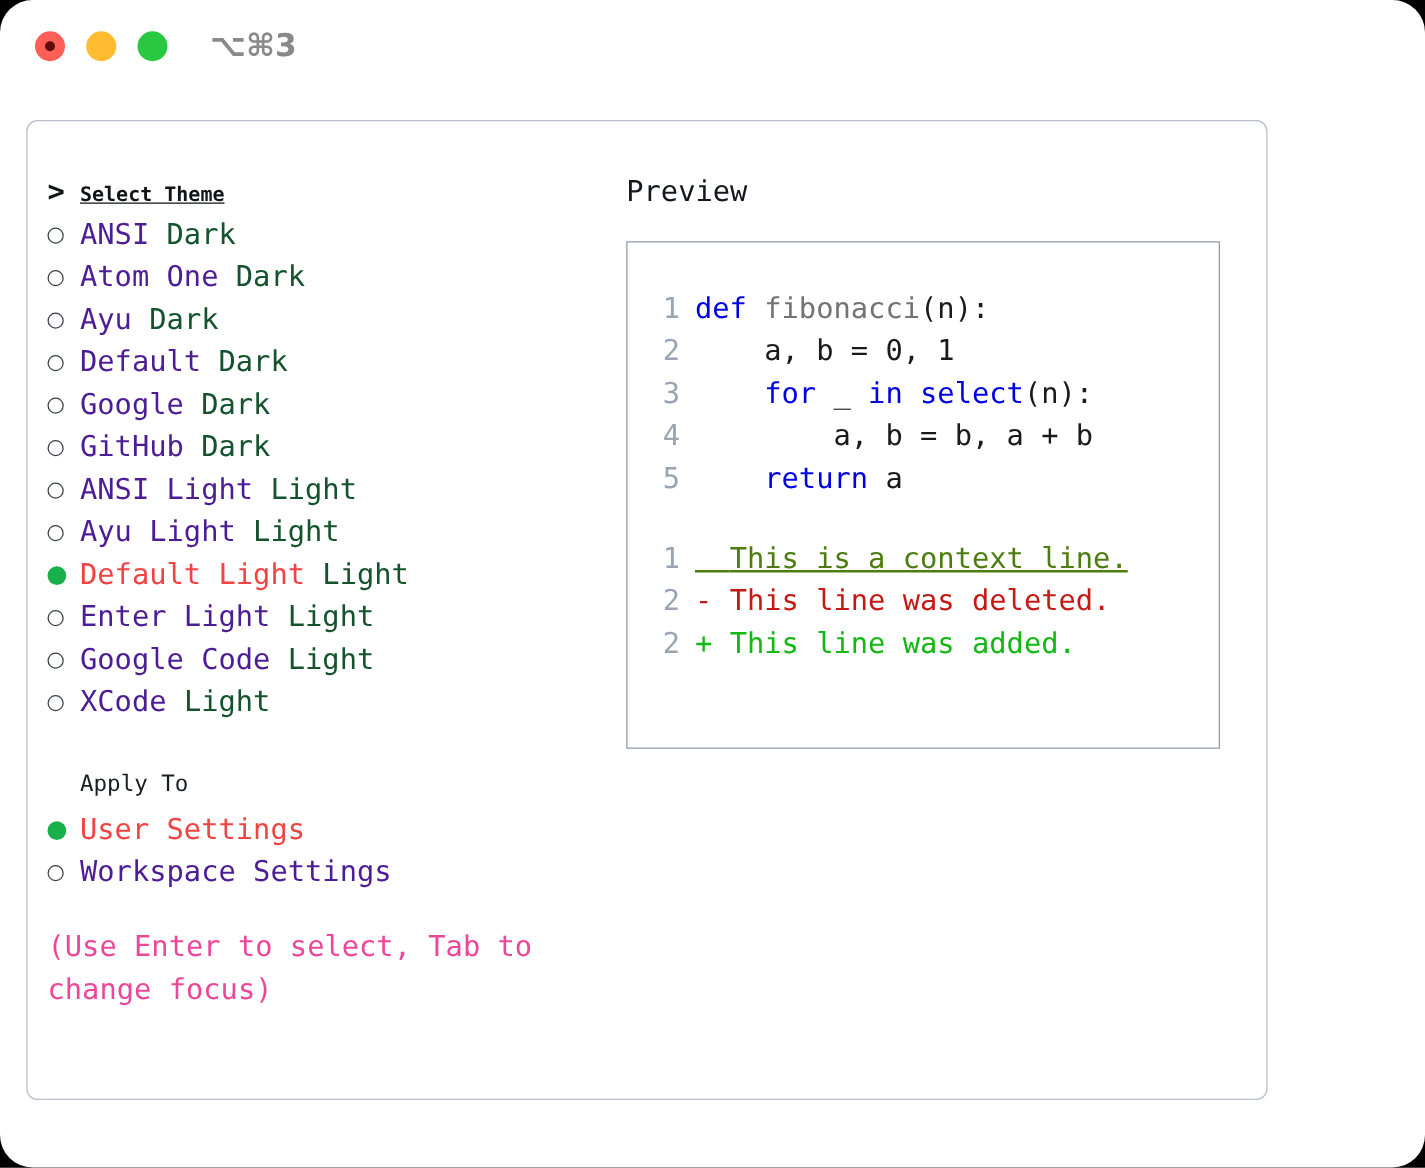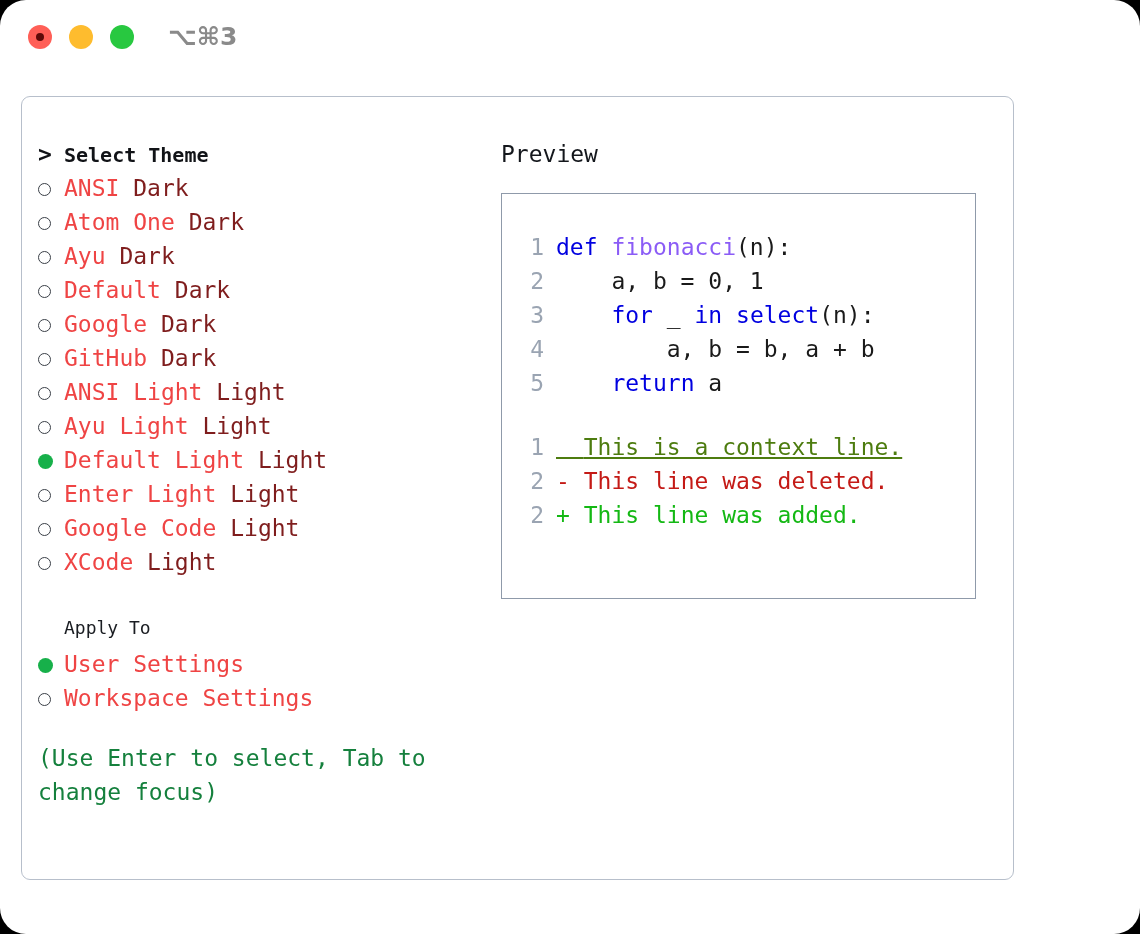--- a/index.html
+++ b/index.html
@@ -96,21 +96,22 @@
     display: flex;
     align-items: baseline;
     height: 34px;
     font-size: 23px;
     white-space: pre;
   }
 
   .prompt-head {
     font-weight: bold;
     color: #111317;
-    font-size: 20px;
+    font-size: 16px;
+    text-decoration: underline;
   }
   .prompt-caret {
     display: inline-block;
     width: 26px;
     font-weight: bold;
     color: #111317;
   }
 
   .bullet-cell {
     display: inline-block;
@@ -135,45 +136,45 @@
     left: 0px;
     top: -14px;
     width: 15px;
     height: 15px;
     background: #17b04a;
     border-radius: 50%;
     box-sizing: border-box;
   }
 
   .theme-name {
-    color: #ef4444;
+    color: #4c1d95;
   }
   .theme-name.selected {
     color: #ef4444;
   }
   .theme-tag {
-    color: #7f1d1d;
+    color: #14532d;
   }
 
   .section-header {
     font-size: 18px;
     color: #1a1d22;
     padding-left: 26px;
     height: 34px;
     display: flex;
     align-items: baseline;
   }
 
   .spacer-line { height: 34px; }
 
   #hint {
     margin-top: 22px;
     font-size: 23px;
     line-height: 34px;
-    color: #15803d;
+    color: #ec4899;
     width: 400px;
   }
 
   
   #right-col {
     position: absolute;
     left: 479px;
     top: 44px;
     width: 500px;
   }
@@ -203,21 +204,21 @@
     display: inline-block;
     width: 28px;
     text-align: right;
     color: #9aa4b2;
     margin-right: 12px;
     flex: 0 0 28px;
   }
   .blank-gap { height: 30px; }
 
   .tok-kw   { color: #0000e0; }
-  .tok-fn   { color: #8b5cf6; }
+  .tok-fn   { color: #737373; }
   .tok-plain{ color: #1a1a1a; }
   .tok-ctx  { color: #4d7c0f; text-decoration: underline; }
   .tok-del  { color: #c41a16; }
   .tok-add  { color: #14b814; }
 </style>
 </head>
 <body>
 
 <div id="window">
 

